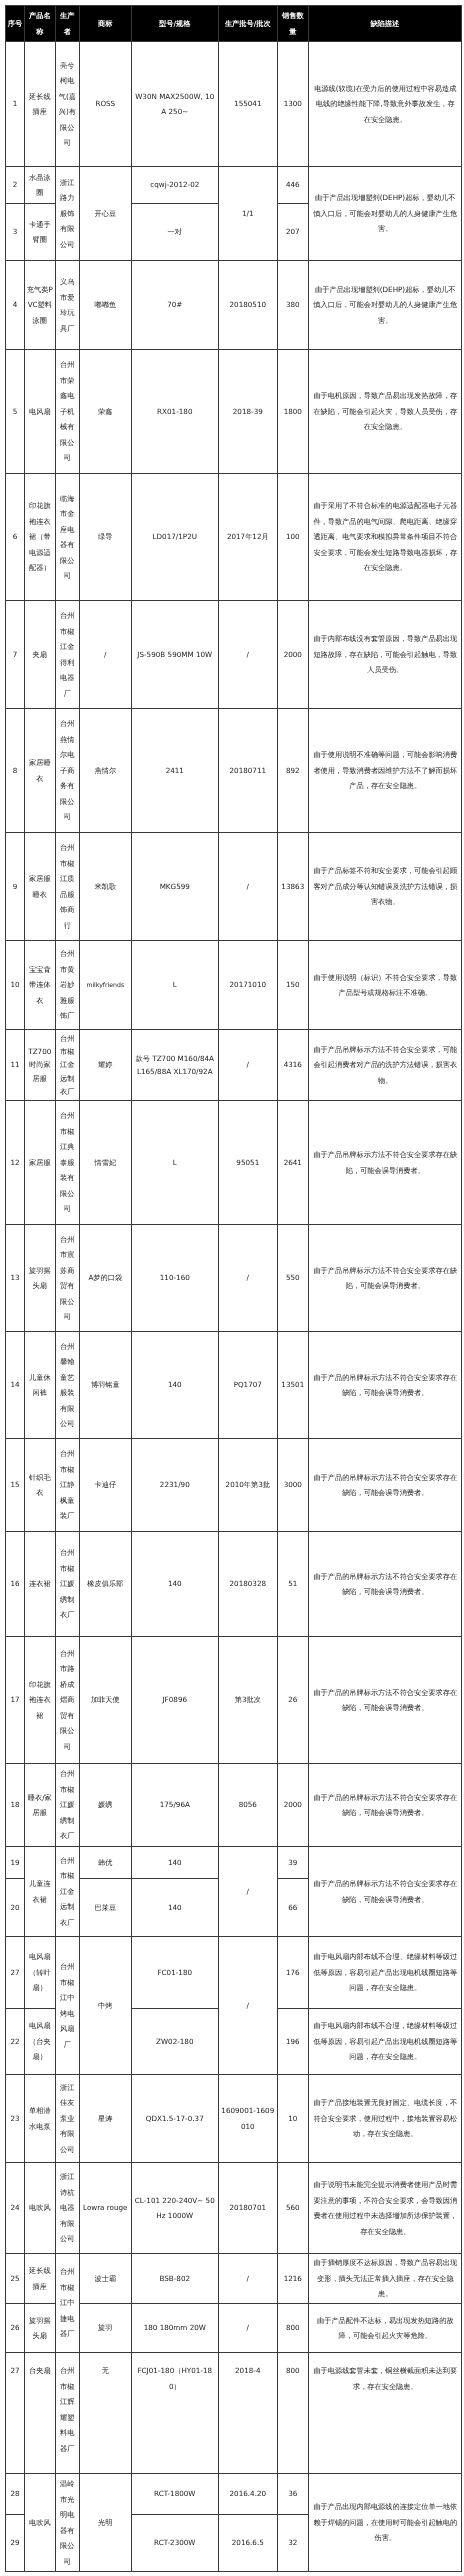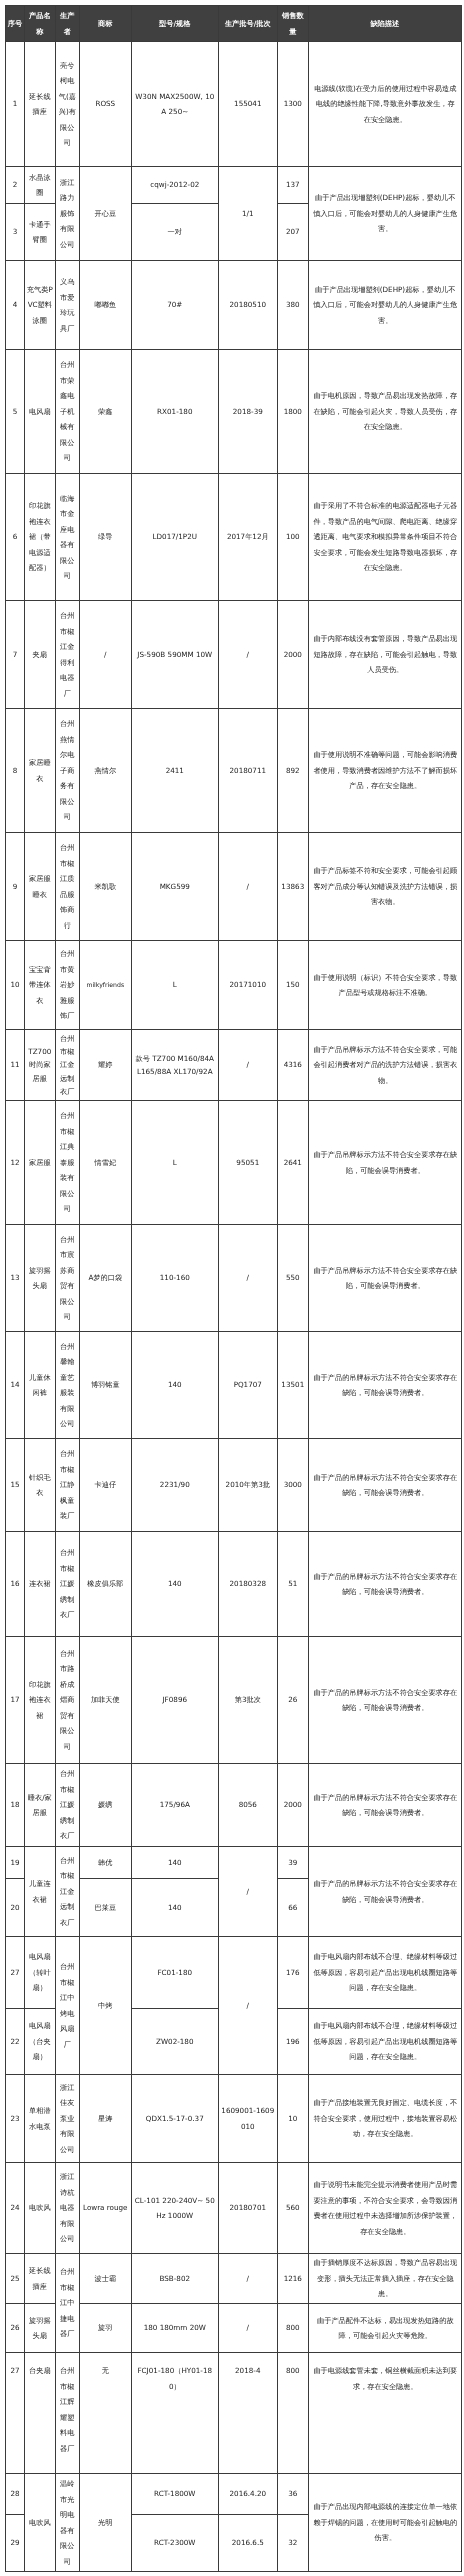--- a/index.html
+++ b/index.html
@@ -2,21 +2,21 @@
 <html style="font-size:8.3px"><head>
 <meta charset="utf-8">
 <style>
   html, body { margin:0; padding:0; background:#ffffff; }
   body { width:464px; height:2576px; position:relative; overflow:hidden;
          font-family:"DejaVu Sans", "Liberation Sans", sans-serif; color:#222; }
   table { position:absolute; left:5.2px; top:5.2px; width:454px; border-collapse:collapse;
           table-layout:fixed; }
   td, th { border:0.8px solid #3a3a3a; text-align:center; vertical-align:middle;
            font-size:7.2px; line-height:15.5px; padding:0 1.5px; word-break:break-all; }
-  th { background:#404040; color:#fff; font-weight:bold; font-size:7.2px; line-height:15.5px; }
+  th { background:#000000; color:#fff; font-weight:bold; font-size:7.2px; line-height:15.5px; }
   td.desc { text-align:center; padding:0 3.1px 0 4.1px; font-size:7.2px; line-height:15.5px; }
 </style>
 </head>
 <body>
 
 <table>
   <colgroup>
     <col style="width:18.6px">
       <col style="width:31px">
       <col style="width:24px">
@@ -51,21 +51,21 @@
       <td class="desc">电源线(软缆)在受力后的使用过程中容易造成电线的绝缘性能下降,导致意外事故发生，存在安全隐患。</td>
     </tr>
 
     <tr style="height:37px">
       <td>2</td>
       <td>水晶泳圈</td>
       <td rowspan="2">浙江路力服饰有限公司</td>
       <td rowspan="2">开心豆</td>
       <td>cqwj-2012-02</td>
       <td rowspan="2">1/1</td>
-      <td>137</td>
+      <td>446</td>
       <td rowspan="2" class="desc">由于产品出现增塑剂(DEHP)超标，婴幼儿不慎入口后，可能会对婴幼儿的人身健康产生危害。</td>
     </tr>
     <tr style="height:57px">
       <td>3</td>
       <td>卡通手臂圈</td>
       <td>一对</td>
       <td>207</td>
     </tr>
 
     <tr style="height:89px">

